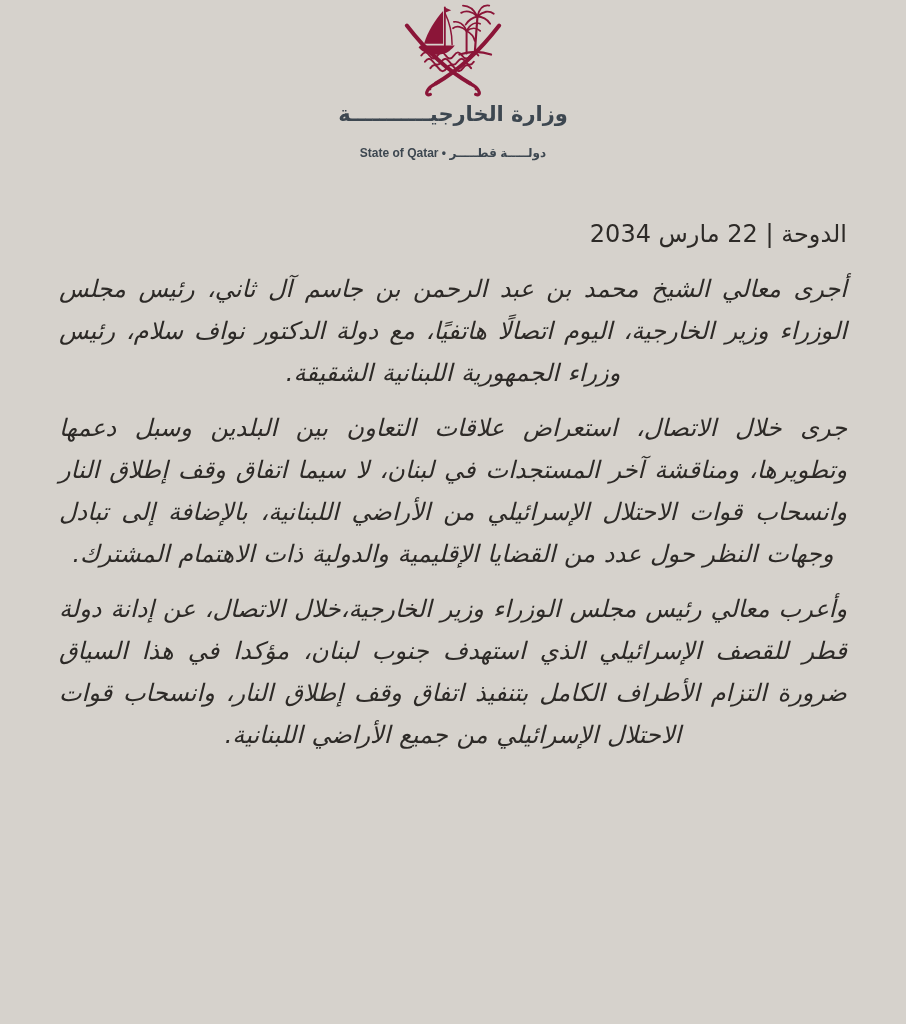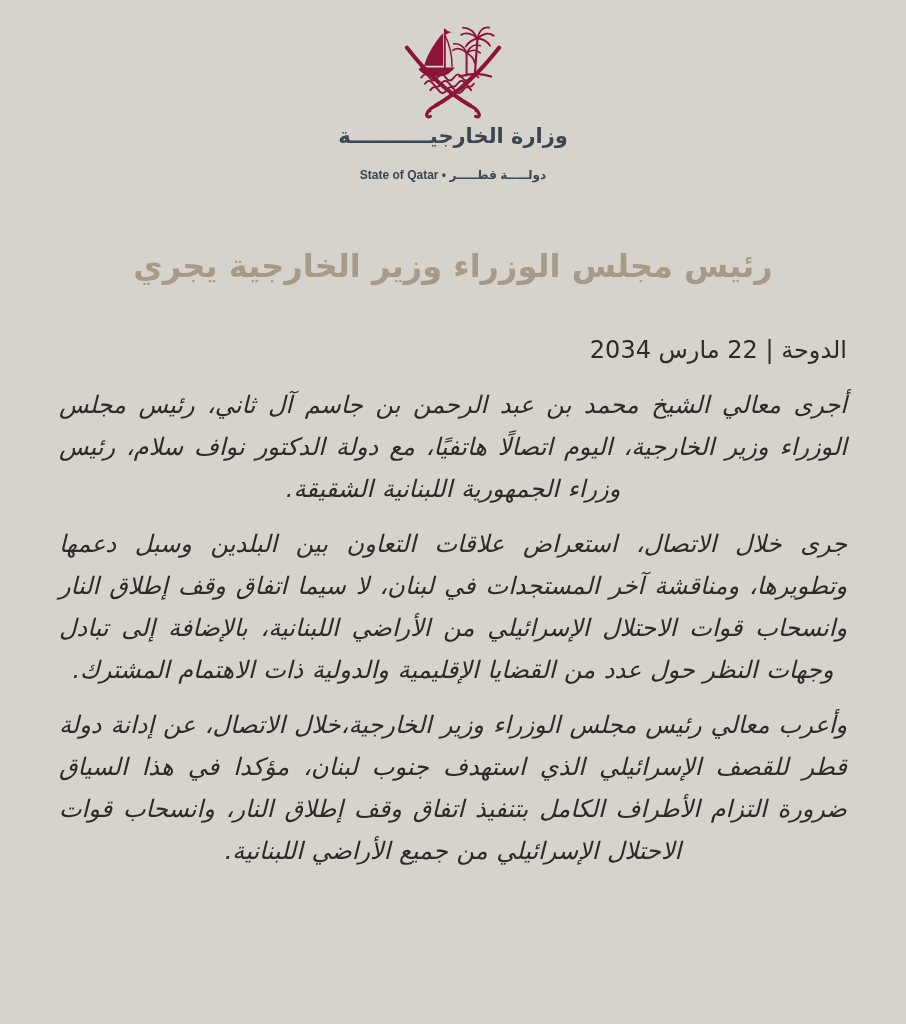--- a/index.html
+++ b/index.html
@@ -12,21 +12,21 @@
   *{margin:0;padding:0;box-sizing:border-box;}
   html,body{background:var(--bg);}
   body{
     width:906px;height:1024px;
     font-family:"DejaVu Sans","Liberation Sans",sans-serif;
     color:var(--ink);
     overflow:hidden;
   }
   .page{
     width:906px;height:1024px;
-    padding-top:24px;
+    padding-top:2px;
     background:var(--bg);
   }
   
   .brand{
     text-align:center;
   }
   .emblem{
     display:block;
     margin:0 auto 4px auto;
     color:var(--maroon);
@@ -139,21 +139,20 @@
         <circle cx="49" cy="88.5" r="1.6"></circle>
           <circle cx="43.5" cy="92" r="1.6"></circle>
           <circle cx="39.5" cy="96" r="1.6"></circle>
       </g>
     </svg>
     <div class="ministry-ar">وزارة الخارجيـــــــــــة</div>
     <div class="state-line">State of Qatar • دولـــــة قطـــــر</div>
   </header>
 
   <h1 class="title">
-    <span>رئيس مجلس الوزراء وزير الخارجية يجري</span>
   </h1>
 
   <div class="dateline">الدوحة | 22 مارس 2034</div>
 
   <article class="body-text">
     <p>أجرى معالي الشيخ محمد بن عبد الرحمن بن جاسم آل ثاني، رئيس مجلس الوزراء وزير الخارجية، اليوم اتصالًا هاتفيًا، مع دولة الدكتور نواف سلام، رئيس وزراء الجمهورية اللبنانية الشقيقة.</p>
     <p>جرى خلال الاتصال، استعراض علاقات التعاون بين البلدين وسبل دعمها وتطويرها، ومناقشة آخر المستجدات في لبنان، لا سيما اتفاق وقف إطلاق النار وانسحاب قوات الاحتلال الإسرائيلي من الأراضي اللبنانية، بالإضافة إلى تبادل وجهات النظر حول عدد من القضايا الإقليمية والدولية ذات الاهتمام المشترك.</p>
     <p>وأعرب معالي رئيس مجلس الوزراء وزير الخارجية،خلال الاتصال، عن إدانة دولة قطر للقصف الإسرائيلي الذي استهدف جنوب لبنان، مؤكدا في هذا السياق ضرورة التزام الأطراف الكامل بتنفيذ اتفاق وقف إطلاق النار، وانسحاب قوات الاحتلال الإسرائيلي من جميع الأراضي اللبنانية.</p>
   </article>
 

